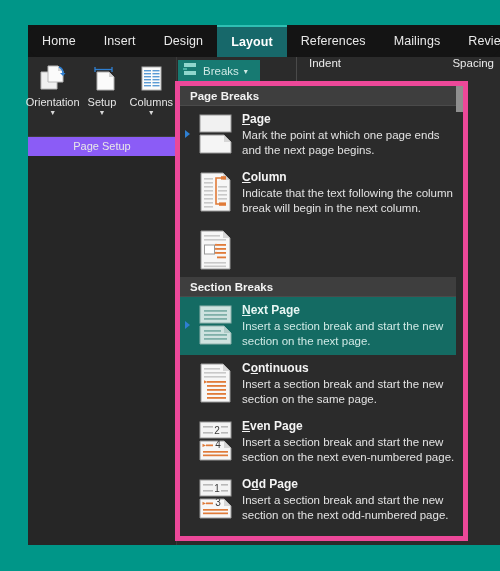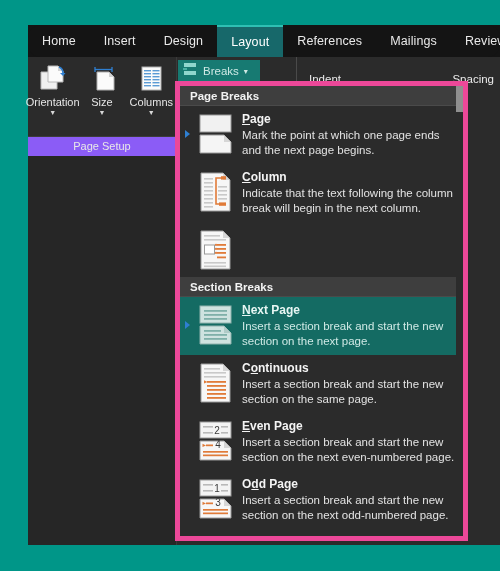--- a/index.html
+++ b/index.html
@@ -45,20 +45,21 @@
     font-size: 12.5px;
     color: #e9e9e9;
     letter-spacing: .1px;
     cursor: default;
     box-sizing: border-box;
   }
   .ribbon-tab.active {
     background: #17686a;
     border-top: 2px solid #2fbfb3;
     color: #ffffff;
+    font-weight: bold;
   }
 
   
   #ribbon-body {
     position: absolute;
     left: 0;
     top: 32px;
     width: 472px;
     height: 488px;
     background: #2b2b2b;
@@ -159,21 +160,21 @@
   }
 
   
   #ribbon-right {
     position: absolute;
     left: 268px;
     top: 0;
     width: 204px;
     height: 28px;
     display: flex;
-    align-items: flex-end;
+    align-items: flex-start;
     border-left: 1px solid #4a4a4a;
     box-sizing: border-box;
   }
   #indent-label {
     font-size: 11.5px;
     color: #eaeaea;
     margin-left: 12px;
   }
   #spacing-label {
     font-size: 11.5px;
@@ -319,21 +320,21 @@
         <div class="ps-btn">
           <span class="ps-icon">
             <svg width="30" height="30" viewBox="0 0 30 30">
               <line x1="8" y1="4" x2="8" y2="9" stroke="#2f7fd1" stroke-width="1.3"></line>
               <line x1="25" y1="4" x2="25" y2="9" stroke="#2f7fd1" stroke-width="1.3"></line>
               <line x1="8" y1="6.5" x2="25" y2="6.5" stroke="#2f7fd1" stroke-width="1.3"></line>
               <polygon points="10,9 22,9 27,14 27,27 10,27" fill="#fbfbfb" stroke="#b0b0b0" stroke-width="1"></polygon>
               <polygon points="22,9 22,14 27,14" fill="#d2d2d2"></polygon>
             </svg>
           </span>
-          <span class="ps-label">Size</span>
+          <span class="ps-label">Setup</span>
           <span class="ps-caret">▼</span>
         </div>
 
         <div class="ps-btn">
           <span class="ps-icon">
             <svg width="30" height="30" viewBox="0 0 30 30">
               <rect x="6" y="4" width="19" height="23" fill="#fbfbfb" stroke="#b0b0b0" stroke-width="1"></rect>
               <g fill="#5b9bd5">
                 <rect x="8" y="7" width="7" height="1.4"></rect>
                   <rect x="16.5" y="7" width="7" height="1.4"></rect>

